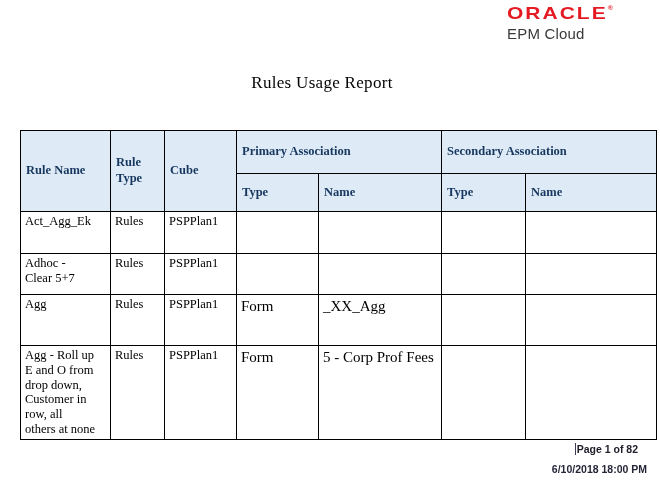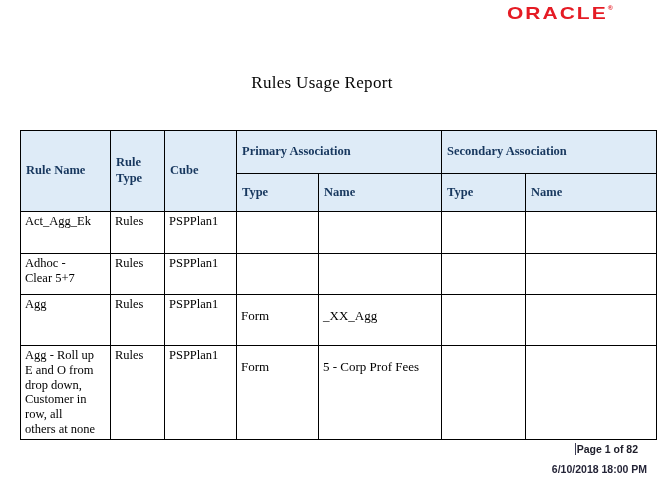--- a/index.html
+++ b/index.html
@@ -77,21 +77,21 @@
     line-height: 1.25;
   }
   table.report td {
     background: #ffffff;
     color: #000000;
     font-size: 12.5px;
     vertical-align: top;
     padding: 2px 4px 2px 4px;
     line-height: 1.18;
   }
-  table.report td.small { font-size: 13px; padding-top: 13px; }
+  table.report td.small { font-size: 15px; padding-top: 3px; }
   table.report td.wrap { white-space: pre-line; }
 
   
   .footer-page {
     position: absolute;
     top: 443px; right: 22px;
     font-family: "Liberation Sans", sans-serif;
     font-size: 10.5px;
     font-weight: 700;
     color: #20202c;
@@ -115,20 +115,21 @@
     white-space: nowrap;
   }
 </style>
 </head>
 <body>
 
 <div class="canvas">
 
   <div class="logo">
     <div class="brand"><span>ORACLE</span><span class="regmark">®</span></div>
+    <div class="product">EPM Cloud</div>
   </div>
 
   <div class="report-title">Rules Usage Report</div>
 
   <table class="report">
     <colgroup>
       <col style="width:90px">
         <col style="width:54px">
         <col style="width:72px">
       <col style="width:82px">

